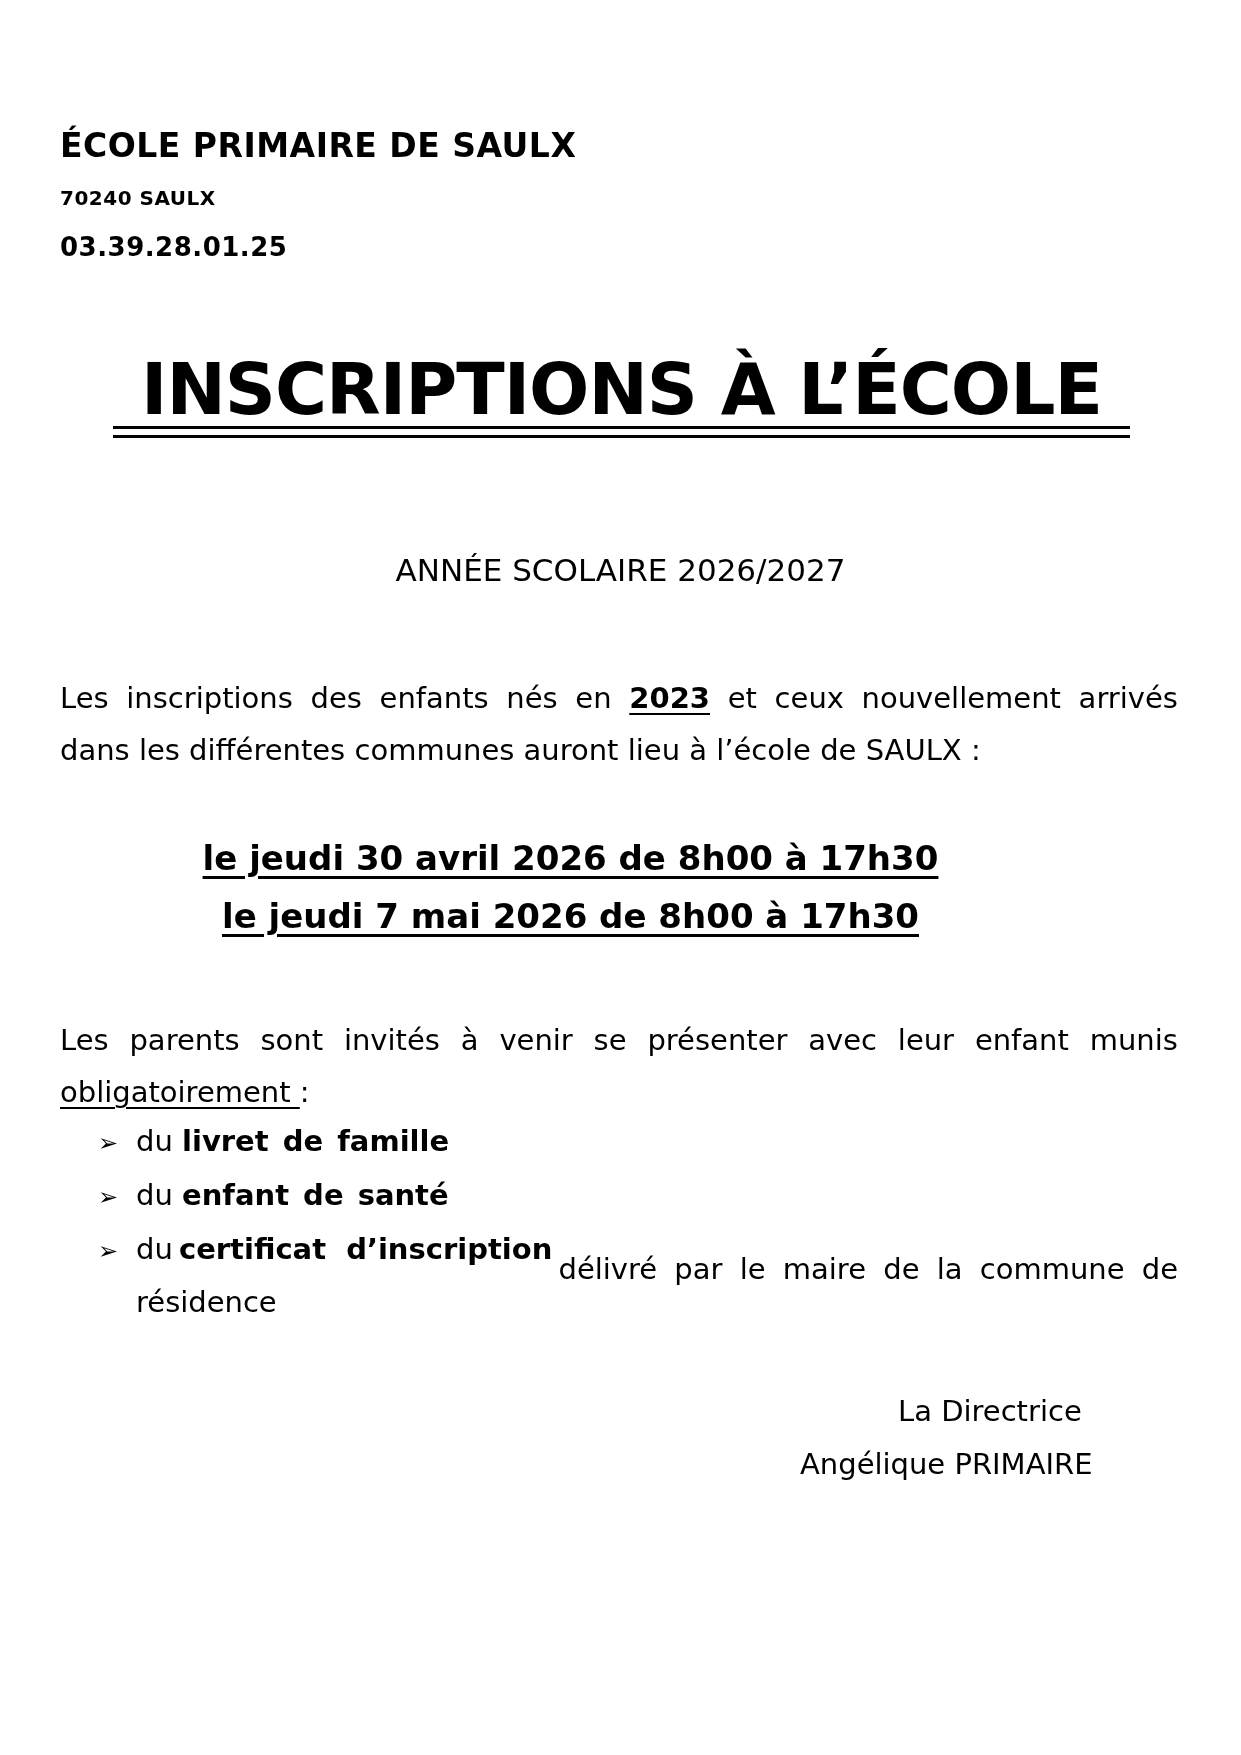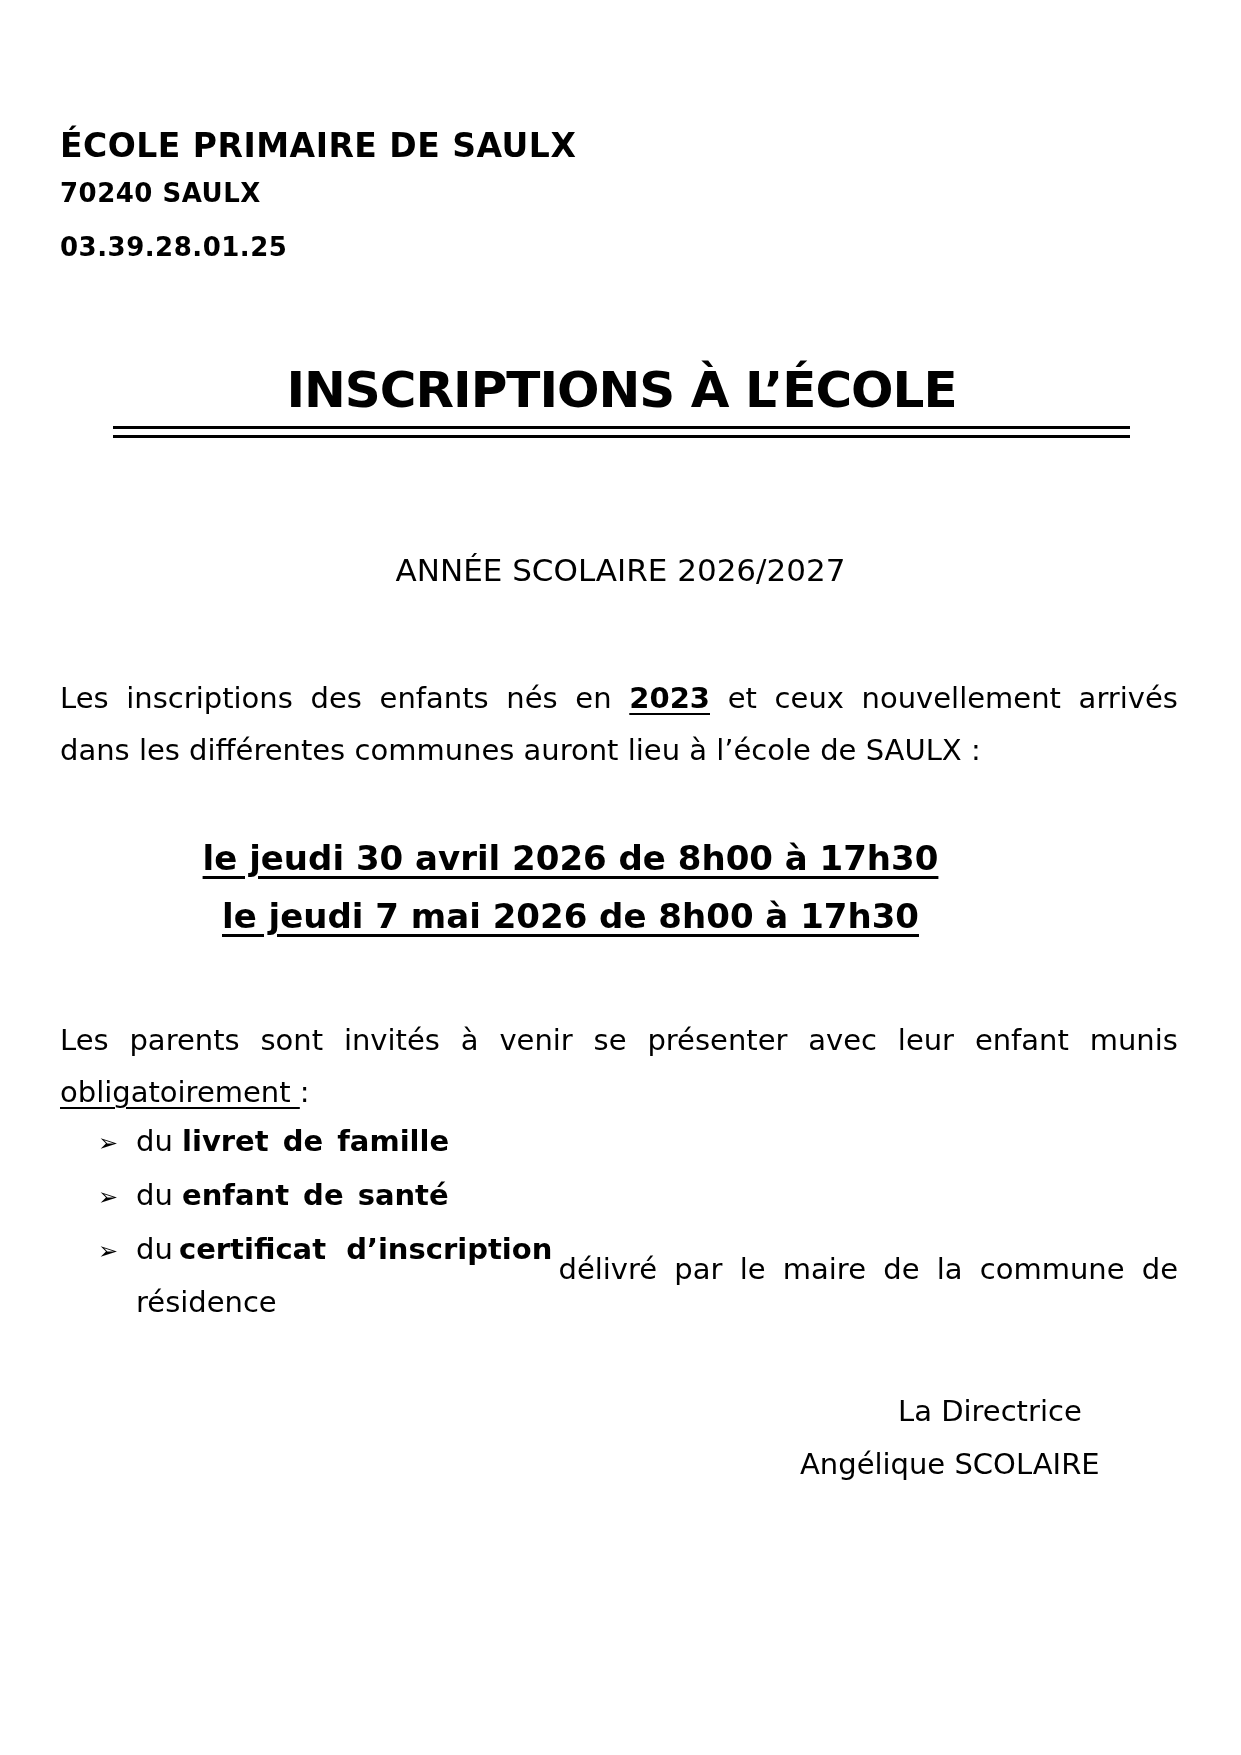--- a/index.html
+++ b/index.html
@@ -1,22 +1,22 @@
 <!DOCTYPE html>
 <html><head>
 <meta charset="utf-8">
 <style>
   html, body { margin: 0; padding: 0; background: #ffffff; }
   body { width: 1241px; height: 1755px; position: relative; overflow: hidden; color: #000; font-family: "DejaVu Sans", sans-serif; }
   .abs { position: absolute; }
   .header-line { left: 60px; font-weight: bold; white-space: nowrap; letter-spacing: 0.5px; }
   .h1 { top: 126px; font-size: 33px; }
-  .h2 { top: 178px; font-size: 26px; }
+  .h2 { top: 186px; font-size: 20px; }
   .h3 { top: 232px; font-size: 26px; }
-  .title { top: 352px; left: 113px; width: 1017px; text-align: center; font-size: 50px; font-weight: bold; white-space: nowrap; letter-spacing: -1px; line-height: 76px; }
+  .title { top: 352px; left: 113px; width: 1017px; text-align: center; font-size: 71px; font-weight: bold; white-space: nowrap; letter-spacing: -1px; line-height: 76px; }
   .title-rule { left: 113px; width: 1017px; height: 3px; background: #000; }
   .subtitle { top: 552px; left: 0; width: 1241px; text-align: center; font-size: 31px; font-weight: normal; white-space: nowrap; }
   .para { left: 60px; width: 1118px; font-size: 29px; line-height: 52px; text-align: justify; text-align-last: left; }
   .para-line { display: block; white-space: nowrap; }
   .justify-line { display: flex; justify-content: space-between; }
   .u { text-decoration: underline; text-decoration-thickness: 2px; text-underline-offset: 5px; }
   .b { font-weight: bold; }
   .date-line { left: 0; width: 1141px; text-align: center; font-size: 34px; font-weight: bold; white-space: nowrap; }
   .date-line span { text-decoration: underline; text-decoration-thickness: 3px; text-underline-offset: 6px; }
   .bullet { left: 98px; font-size: 29px; white-space: nowrap; display: flex; align-items: baseline; }
@@ -94,13 +94,13 @@
     <span>du </span>
     <span class="b" style="word-spacing:10px;">certificat d’inscription</span>
     <span style="word-spacing:8px;margin-top:20px;">délivré par le maire de la commune de</span>
   </span>
 </div>
 <div class="abs bullet" style="top:1285px; left:136px;">
   <span>résidence</span>
 </div>
 
 <div class="abs sig" style="top:1394px; left:898px;">La Directrice</div>
-<div class="abs sig" style="top:1447px; left:800px;">Angélique SCOLAIRE</div>
+<div class="abs sig" style="top:1447px; left:800px;">Angélique PRIMAIRE</div>
 
 </body></html>

